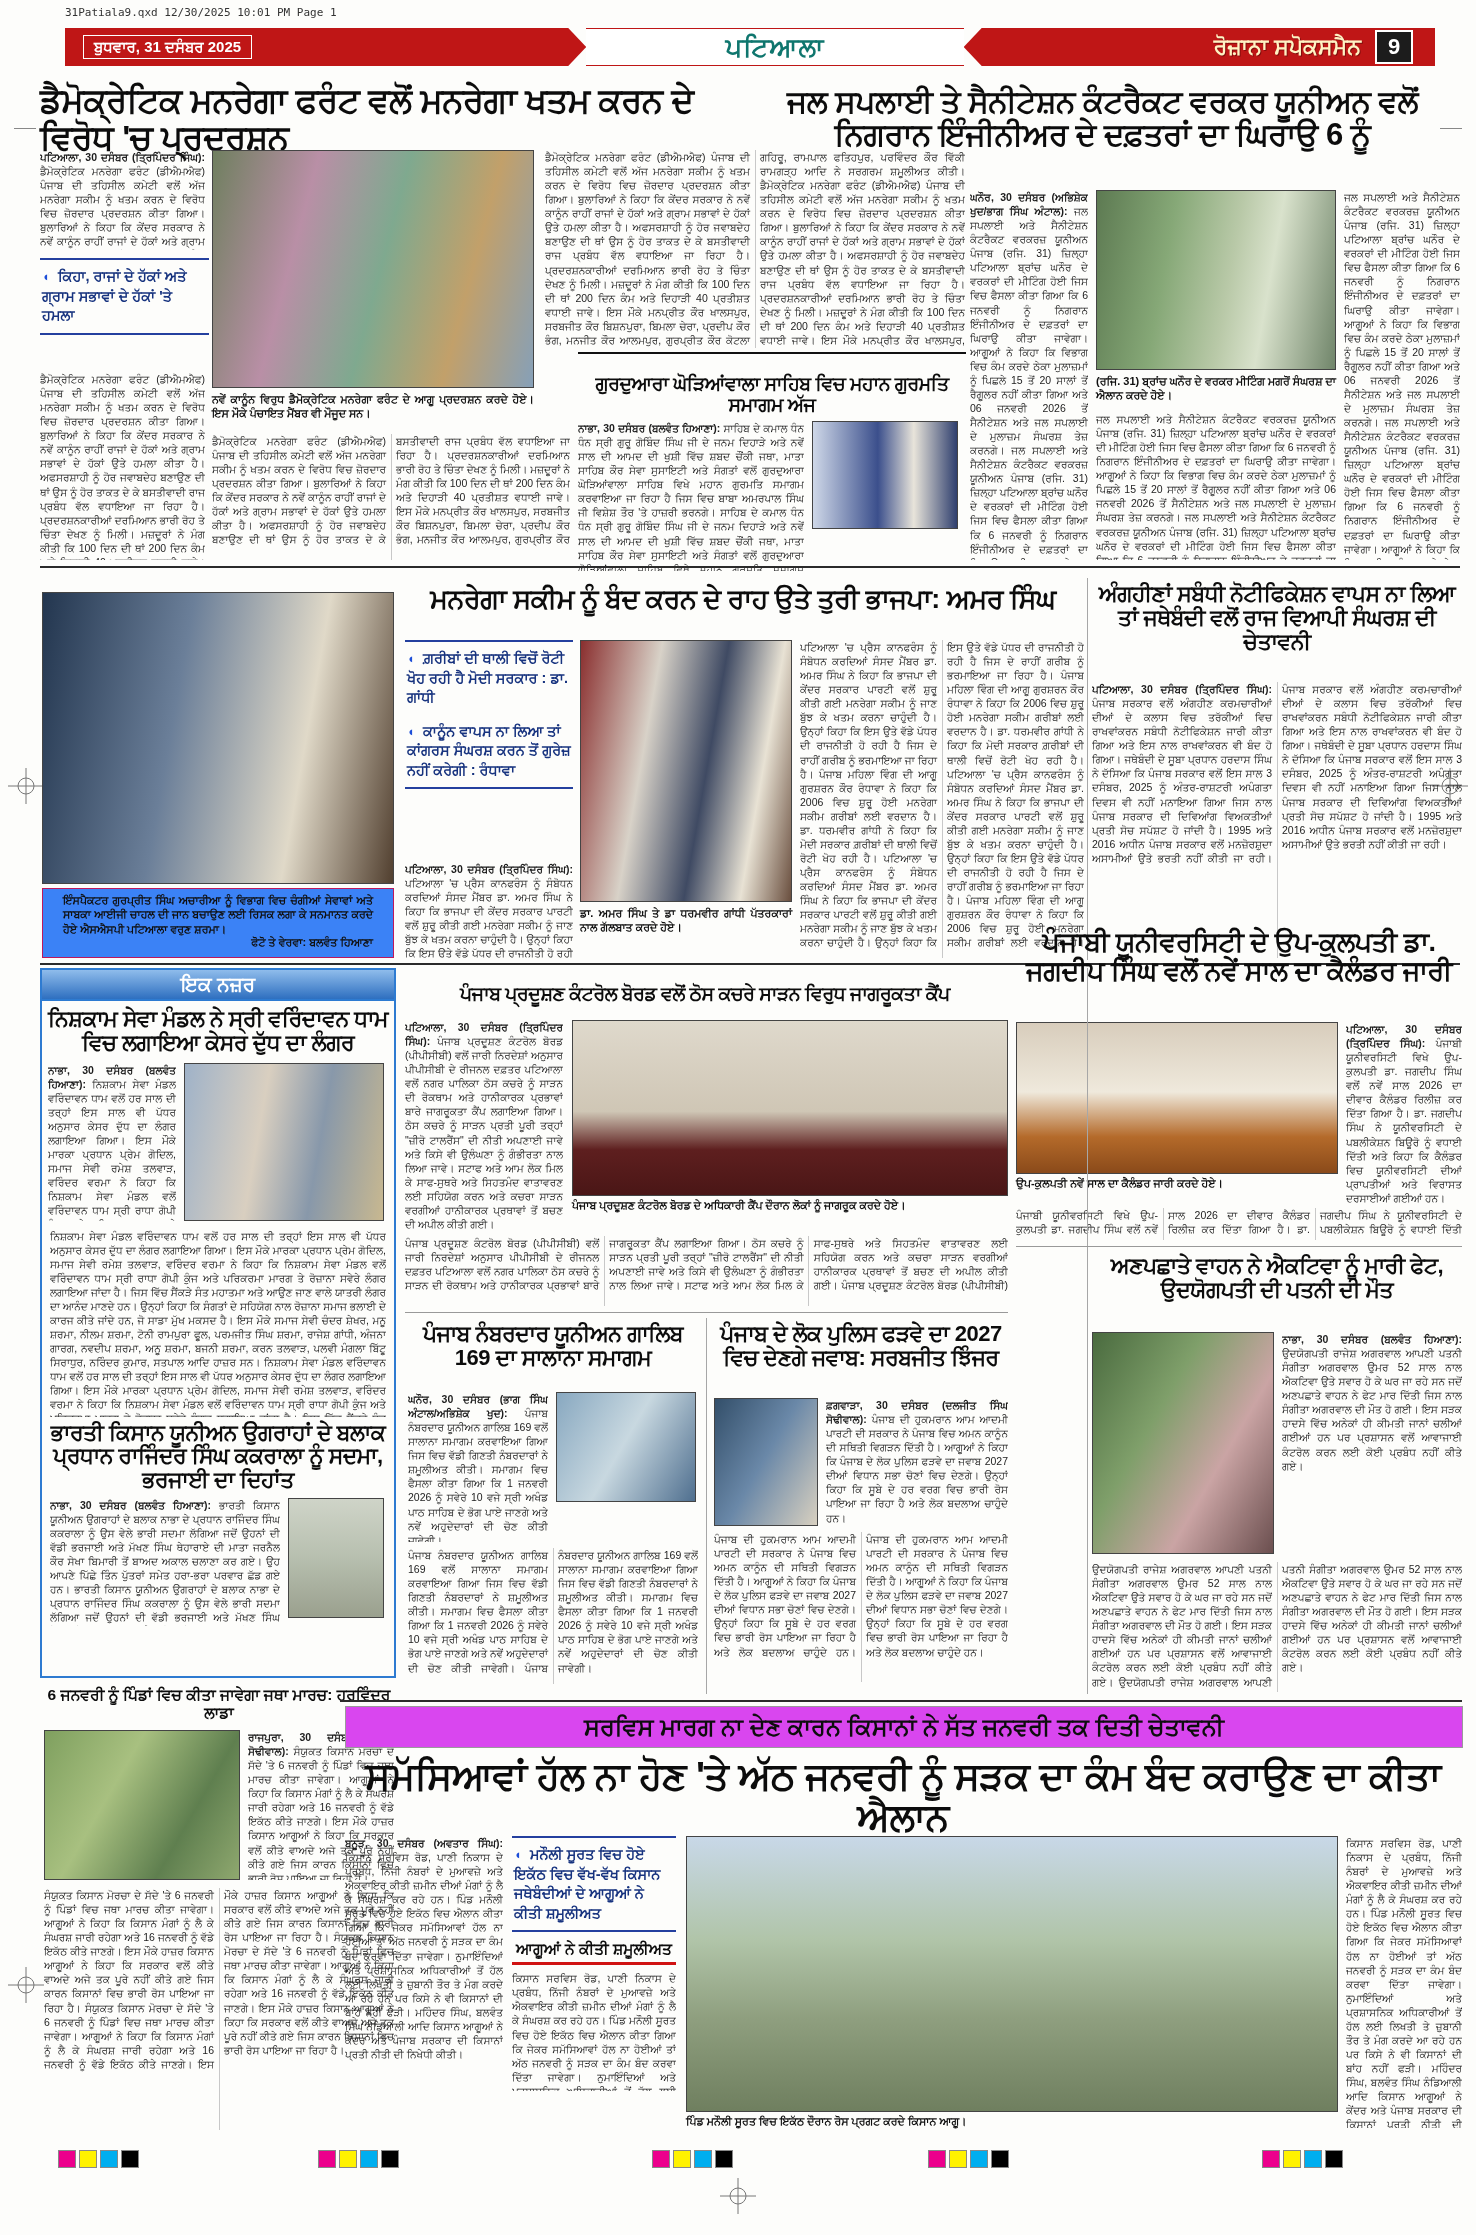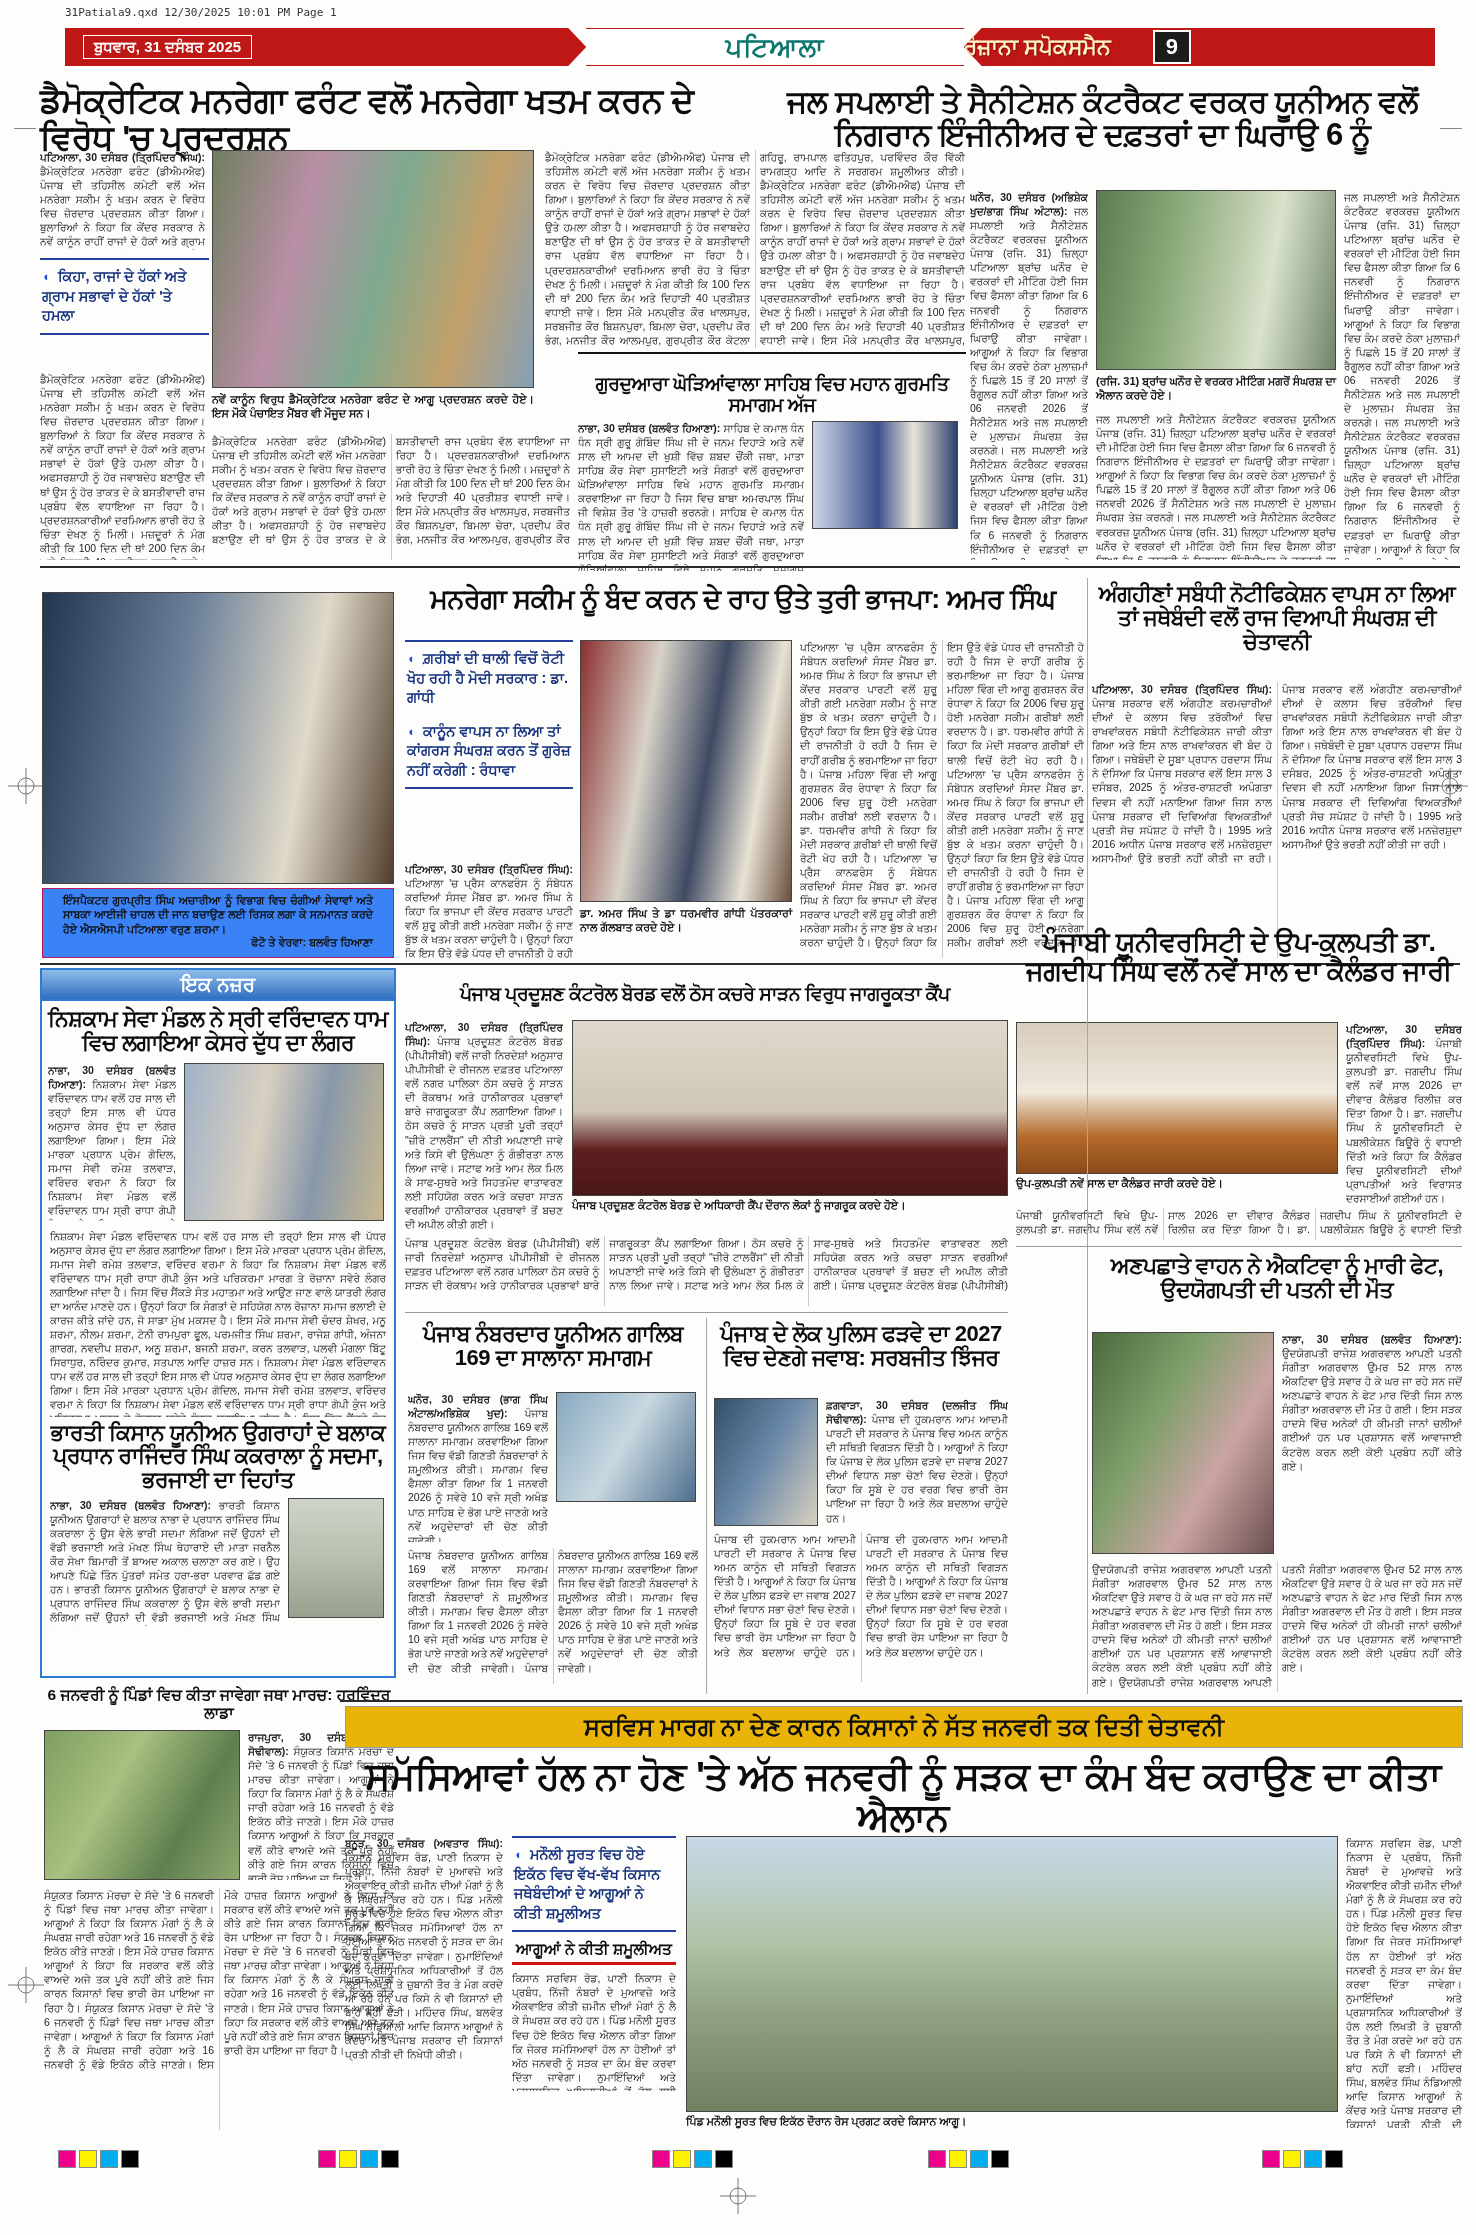--- a/index.html
+++ b/index.html
@@ -39,21 +39,21 @@
   
   .photo{border:1px solid #444;box-sizing:border-box;}
   .caption{font-size:11px;font-weight:bold;line-height:1.3;color:#101010;text-align:justify;}
   .credit{font-size:11px;font-weight:bold;text-align:right;color:#101010;}
   .capbox{border:1px solid #be185d;padding:4px 20px;box-sizing:border-box;background:#3b82f6;}
   
   .eknazar-box{border:2px solid #2e7bd1;box-sizing:border-box;background:#fdfdfb;}
   .eknazar-banner{background:linear-gradient(180deg,#8fbceb,#2e6fc0);color:#ffffff;font-weight:bold;
                   font-size:20px;text-align:center;padding:3px 0;border-bottom:2px solid #2e7bd1;}
   
-  .gray-banner{background:#eab308;border:1px solid #9a9a9a;display:flex;align-items:center;justify-content:center;
+  .gray-banner{background:#d946ef;border:1px solid #9a9a9a;display:flex;align-items:center;justify-content:center;
                font-weight:bold;font-size:24px;color:#0d0d0d;}
   .red-underline{border-bottom:3px solid #d01212;padding-bottom:4px;}
   
   .hrule{background:#2b2b2b;height:2px;}
   .vrule{background:#a7a7a7;width:1px;}
   
   .regmark svg{display:block;}
   .cmyk{display:flex;gap:3px;}
   .cmyk span{width:16px;height:16px;display:block;border:0.5px solid #888;}
 </style>
@@ -103,21 +103,21 @@
   <div class="abs" style="left:14px;top:128px;width:22px;height:1px;background:#888;"></div>
   <div class="abs" style="left:1440px;top:128px;width:22px;height:1px;background:#888;"></div>
 
   <div class="abs mast" style="left:65px;top:28px;width:1370px;">
     <div class="seg seg-red-l">
       <span class="datebox" style="margin-right:auto;margin-left:18px;">ਬੁਧਵਾਰ, 31 ਦਸੰਬਰ 2025</span>
     </div>
     <div class="seg seg-white">
       <span class="cityname">ਪਟਿਆਲਾ</span>
     </div>
-    <div class="seg seg-red-r" style="justify-content:flex-start;padding-right:22px;gap:28px;">
+    <div class="seg seg-red-r" style="justify-content:flex-end;padding-right:22px;">
       <span class="papername">ਰੋਜ਼ਾਨਾ ਸਪੋਕਸਮੈਨ</span>
       <span class="pagenum">9</span>
     </div>
   </div>
 
   <div class="abs hl hl-xl" style="left:40px;top:82px;width:700px;">ਡੈਮੋਕ੍ਰੇਟਿਕ ਮਨਰੇਗਾ ਫਰੰਟ ਵਲੋਂ ਮਨਰੇਗਾ ਖਤਮ ਕਰਨ ਦੇ ਵਿਰੋਧ 'ਚ ਪ੍ਰਦਰਸ਼ਨ</div>
 
   <div class="abs body-txt" style="left:40px;top:150px;width:165px;height:100px;">
     <span class="byline-lead">ਪਟਿਆਲਾ, 30 ਦਸੰਬਰ (ਤ੍ਰਿਪਿੰਦਰ ਸਿੰਘ):</span>
     <span>ਡੈਮੋਕ੍ਰੇਟਿਕ ਮਨਰੇਗਾ ਫਰੰਟ (ਡੀਐਮਐਫ) ਪੰਜਾਬ ਦੀ ਤਹਿਸੀਲ ਕਮੇਟੀ ਵਲੋਂ ਅੱਜ ਮਨਰੇਗਾ ਸਕੀਮ ਨੂੰ ਖਤਮ ਕਰਨ ਦੇ ਵਿਰੋਧ ਵਿਚ ਜ਼ੋਰਦਾਰ ਪ੍ਰਦਰਸ਼ਨ ਕੀਤਾ ਗਿਆ। ਬੁਲਾਰਿਆਂ ਨੇ ਕਿਹਾ ਕਿ ਕੇਂਦਰ ਸਰਕਾਰ ਨੇ ਨਵੇਂ ਕਾਨੂੰਨ ਰਾਹੀਂ ਰਾਜਾਂ ਦੇ ਹੱਕਾਂ ਅਤੇ ਗ੍ਰਾਮ ਸਭਾਵਾਂ ਦੇ ਹੱਕਾਂ ਉਤੇ ਹਮਲਾ ਕੀਤਾ ਹੈ। ਅਫਸਰਸ਼ਾਹੀ ਨੂੰ ਹੋਰ ਜਵਾਬਦੇਹ ਬਣਾਉਣ ਦੀ ਥਾਂ ਉਸ ਨੂੰ ਹੋਰ ਤਾਕਤ ਦੇ ਕੇ ਬਸਤੀਵਾਦੀ ਰਾਜ ਪ੍ਰਬੰਧ ਵੱਲ ਵਧਾਇਆ ਜਾ ਰਿਹਾ ਹੈ। ਪ੍ਰਦਰਸ਼ਨਕਾਰੀਆਂ ਦਰਮਿਆਨ ਭਾਰੀ ਰੋਹ ਤੇ ਚਿੰਤਾ ਦੇਖਣ ਨੂੰ ਮਿਲੀ। ਮਜ਼ਦੂਰਾਂ ਨੇ ਮੰਗ ਕੀਤੀ ਕਿ 100 ਦਿਨ ਦੀ ਥਾਂ 200 ਦਿਨ ਕੰਮ ਅਤੇ ਦਿਹਾੜੀ 40 ਪ੍ਰਤੀਸ਼ਤ ਵਧਾਈ ਜਾਵੇ। ਇਸ ਮੌਕੇ ਮਨਪ੍ਰੀਤ ਕੌਰ ਖਾਲਸਪੁਰ, ਸਰਬਜੀਤ ਕੌਰ ਬਿਸ਼ਨਪੁਰਾ, ਬਿਮਲਾ ਚੇਰਾ, ਪ੍ਰਦੀਪ ਕੌਰ ਭੰਗ, ਮਨਜੀਤ ਕੌਰ ਆਲਮਪੁਰ, ਗੁਰਪ੍ਰੀਤ ਕੌਰ ਕੋਟਲਾ ਗਹਿਰੂ, ਰਾਮਪਾਲ ਫਤਿਹਪੁਰ, ਪਰਵਿੰਦਰ ਕੌਰ ਵਿੱਕੀ ਰਾਮਗੜ੍ਹ ਆਦਿ ਨੇ ਸਰਗਰਮ ਸ਼ਮੂਲੀਅਤ ਕੀਤੀ।</span>

